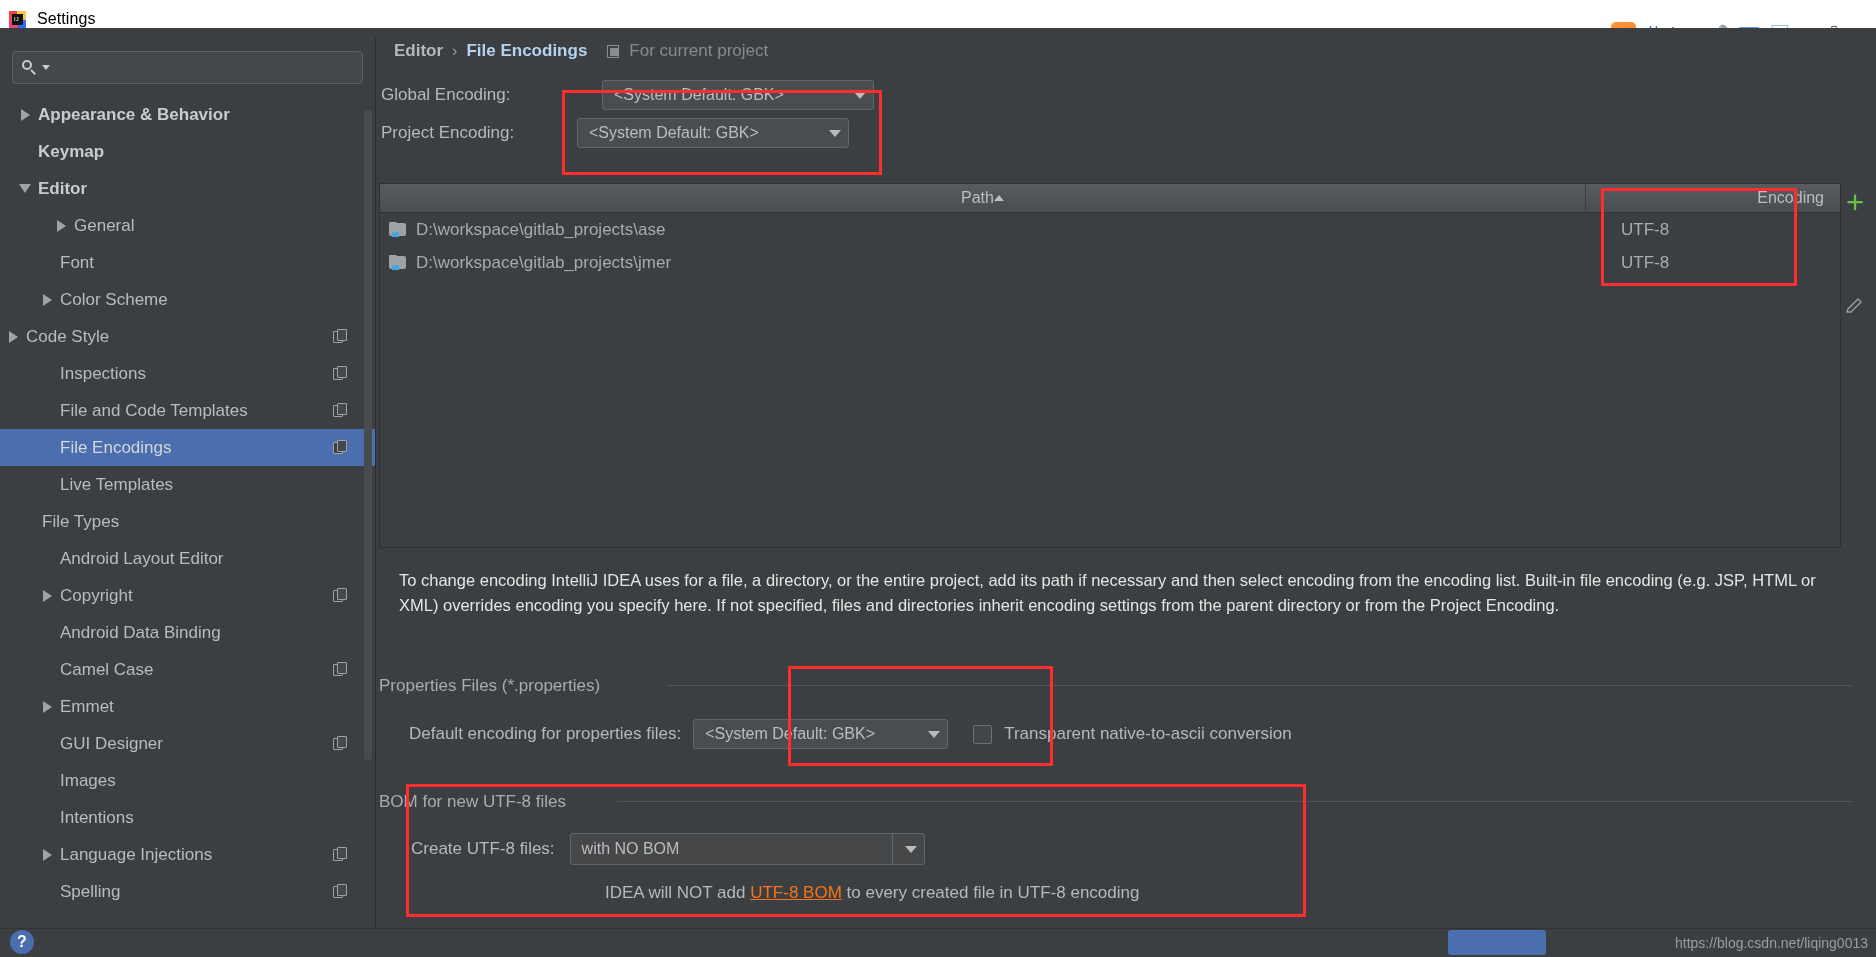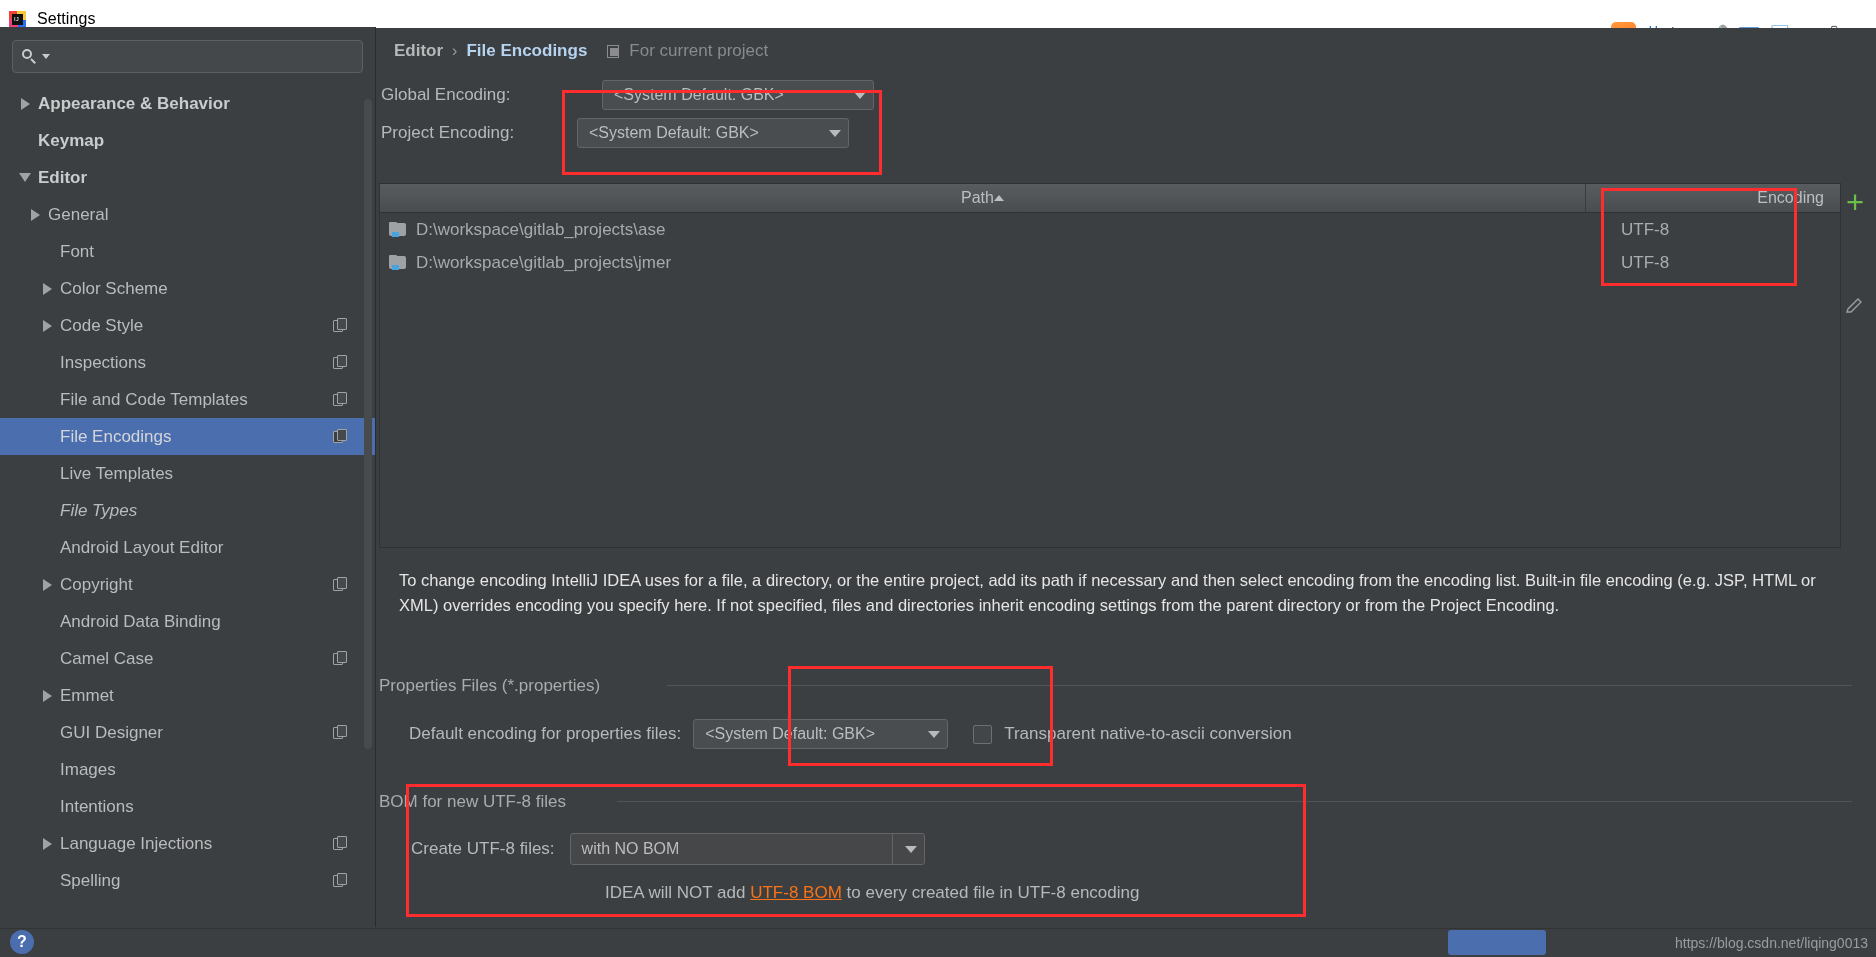--- a/index.html
+++ b/index.html
@@ -40,21 +40,21 @@
     box-shadow: 0 1px 4px rgba(0,0,0,.35); white-space: nowrap;
   }
   .ime-tip .arrow {
     position: absolute; top: -7px; left: 22px; width: 12px; height: 12px;
     background: #fff; border-left: 1px solid #b9b9b9; border-top: 1px solid #b9b9b9;
     transform: rotate(45deg);
   }
 
   
   .sidebar {
-    position: absolute; left: 0; top: 27px; width: 376px; height: 900px;
+    position: absolute; left: 0; top: 38px; width: 376px; height: 900px;
     background: #3c3f41; border-right: 1px solid #2b2b2b;
   }
   .search-wrap { padding: 13px 12px 9px 12px; }
   .search-box {
     height: 33px; background: #45484a; border: 1px solid #5e6060; border-radius: 4px;
     display: flex; align-items: center; padding: 0 9px; gap: 4px;
   }
   .mag { width: 15px; height: 15px; position: relative; flex:none; }
   .mag .ring {
     position:absolute; left:0; top:0; width:10px; height:10px; border-radius:50%;
@@ -258,37 +258,37 @@
         <div class="tnode bold" style="padding-left: 12px;">
           <span class="tw"></span>
           <span class="tlabel">Keymap</span>
         </div>
         <div class="tnode bold" style="padding-left: 12px;">
           <span class="tw">
             <span class="arrow-d"></span>
           </span>
           <span class="tlabel">Editor</span>
         </div>
-        <div class="tnode" style="padding-left: 22px;">
+        <div class="tnode" style="padding-left: 48px;">
           <span class="tw">
             <span class="arrow-r"></span>
           </span>
           <span class="tlabel">General</span>
         </div>
         <div class="tnode" style="padding-left: 34px;">
           <span class="tw"></span>
           <span class="tlabel">Font</span>
         </div>
         <div class="tnode" style="padding-left: 34px;">
           <span class="tw">
             <span class="arrow-r"></span>
           </span>
           <span class="tlabel">Color Scheme</span>
         </div>
-        <div class="tnode" style="padding-left: 34px; text-align: center;">
+        <div class="tnode" style=" text-align: center;">
           <span class="tw">
             <span class="arrow-r"></span>
           </span>
           <span class="tlabel">Code Style</span>
           <span class="copy-badge">
             <span class="b1"></span>
             <span class="b2"></span>
           </span>
         </div>
         <div class="tnode" style="padding-left: 34px;">
@@ -312,21 +312,21 @@
           <span class="tlabel">File Encodings</span>
           <span class="copy-badge">
             <span class="b1"></span>
             <span class="b2"></span>
           </span>
         </div>
         <div class="tnode" style="padding-left: 34px;">
           <span class="tw"></span>
           <span class="tlabel">Live Templates</span>
         </div>
-        <div class="tnode" style="padding-left: 34px; font-style: italic;">
+        <div class="tnode" style="padding-left: 16px;">
           <span class="tw"></span>
           <span class="tlabel">File Types</span>
         </div>
         <div class="tnode" style="padding-left: 34px;">
           <span class="tw"></span>
           <span class="tlabel">Android Layout Editor</span>
         </div>
         <div class="tnode" style="padding-left: 34px;">
           <span class="tw">
             <span class="arrow-r"></span>

